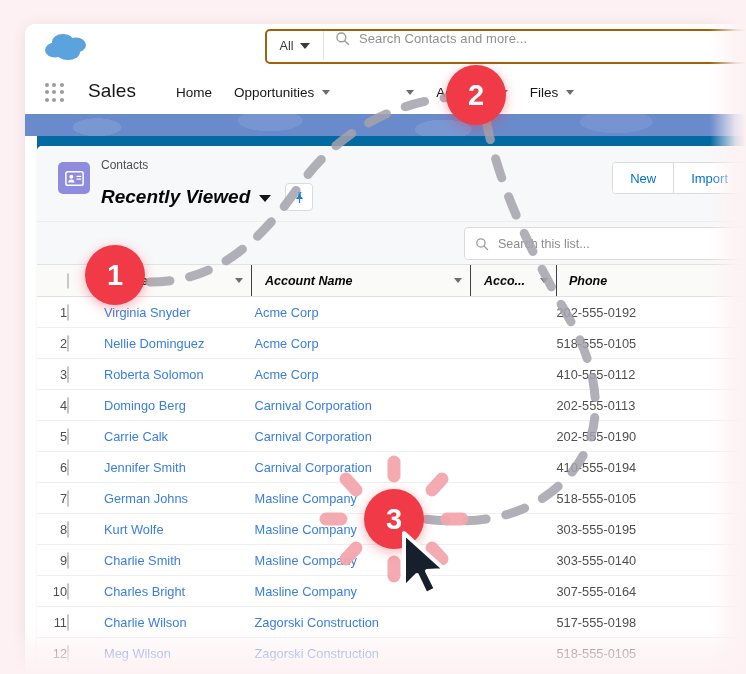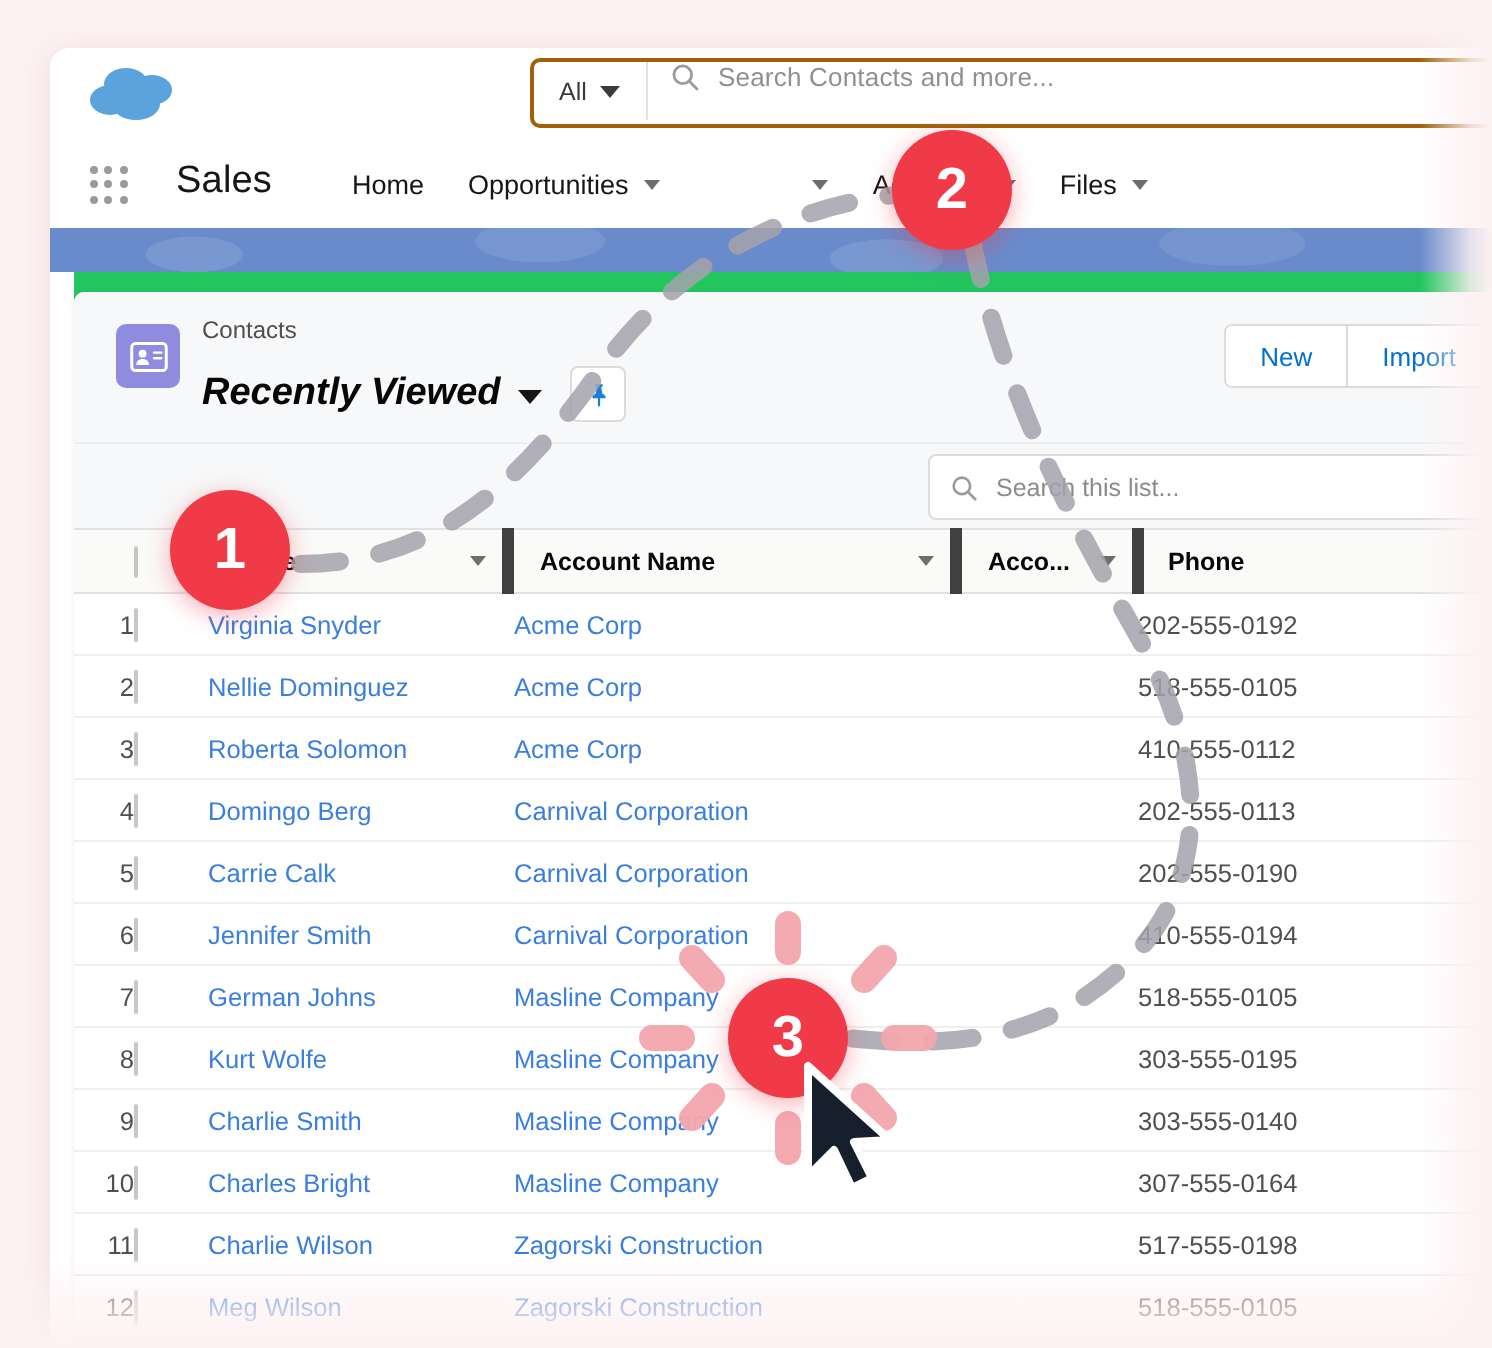--- a/index.html
+++ b/index.html
@@ -86,21 +86,21 @@
     background-image:
       radial-gradient(ellipse 60px 22px at 10% 60%, rgba(255,255,255,.10) 0 40%, transparent 41%),
       radial-gradient(ellipse 80px 26px at 34% 30%, rgba(255,255,255,.09) 0 40%, transparent 41%),
       radial-gradient(ellipse 70px 24px at 58% 70%, rgba(255,255,255,.10) 0 40%, transparent 41%),
       radial-gradient(ellipse 90px 28px at 82% 35%, rgba(255,255,255,.08) 0 40%, transparent 41%);
   }
 
   
   .content{
     position:absolute;left:12px;top:112px;width:709px;bottom:0;
-    background:#22c55e;
+    background:#0369a1;
   }
   .list-card{
     position:absolute;left:0;top:10px;width:709px;bottom:0;
     background:#fff;border-radius:5px 0 0 0;
     box-shadow:0 1px 3px rgba(0,0,0,.07);
     overflow:hidden;
   }
   .list-header{
     position:relative;height:75px;background:#f7f8f9;
   }
@@ -151,21 +151,21 @@
     background:#fafaf9;border-bottom:1px solid #e0e1e3;border-top:1px solid #e0e1e3;
     height:31px;text-align:left;font-size:12.5px;color:#080707;font-weight:bold;
     padding:0;vertical-align:middle;
   }
   .th-inner{display:flex;align-items:center;justify-content:space-between;padding:0 8px 0 13px;}
   .th-inner .lbl{white-space:nowrap;overflow:hidden;text-overflow:ellipsis;}
   .th-chev{
     width:0;height:0;border-left:4.5px solid transparent;border-right:4.5px solid transparent;
     border-top:5px solid #706e6b;flex:0 0 auto;margin-left:6px;cursor:pointer;
   }
-  .col-sep{border-left:6px solid #404040;}
+  .col-sep{border-left:1px solid #404040;font-style:italic;}
   .tbl td{
     height:30px;border-bottom:1px solid #eeeff0;font-size:12.8px;padding:0;
     vertical-align:middle;color:#514f4d;
   }
   .c-num{width:30px;text-align:right;padding-right:8px;color:#6b6a68;font-size:12px;}
   .c-chk{width:34px;}
   .chk{
     width:15px;height:15px;border:1px solid #c9c7c5;border-radius:2px;background:#fff;
     margin:0 auto;cursor:pointer;
   }

